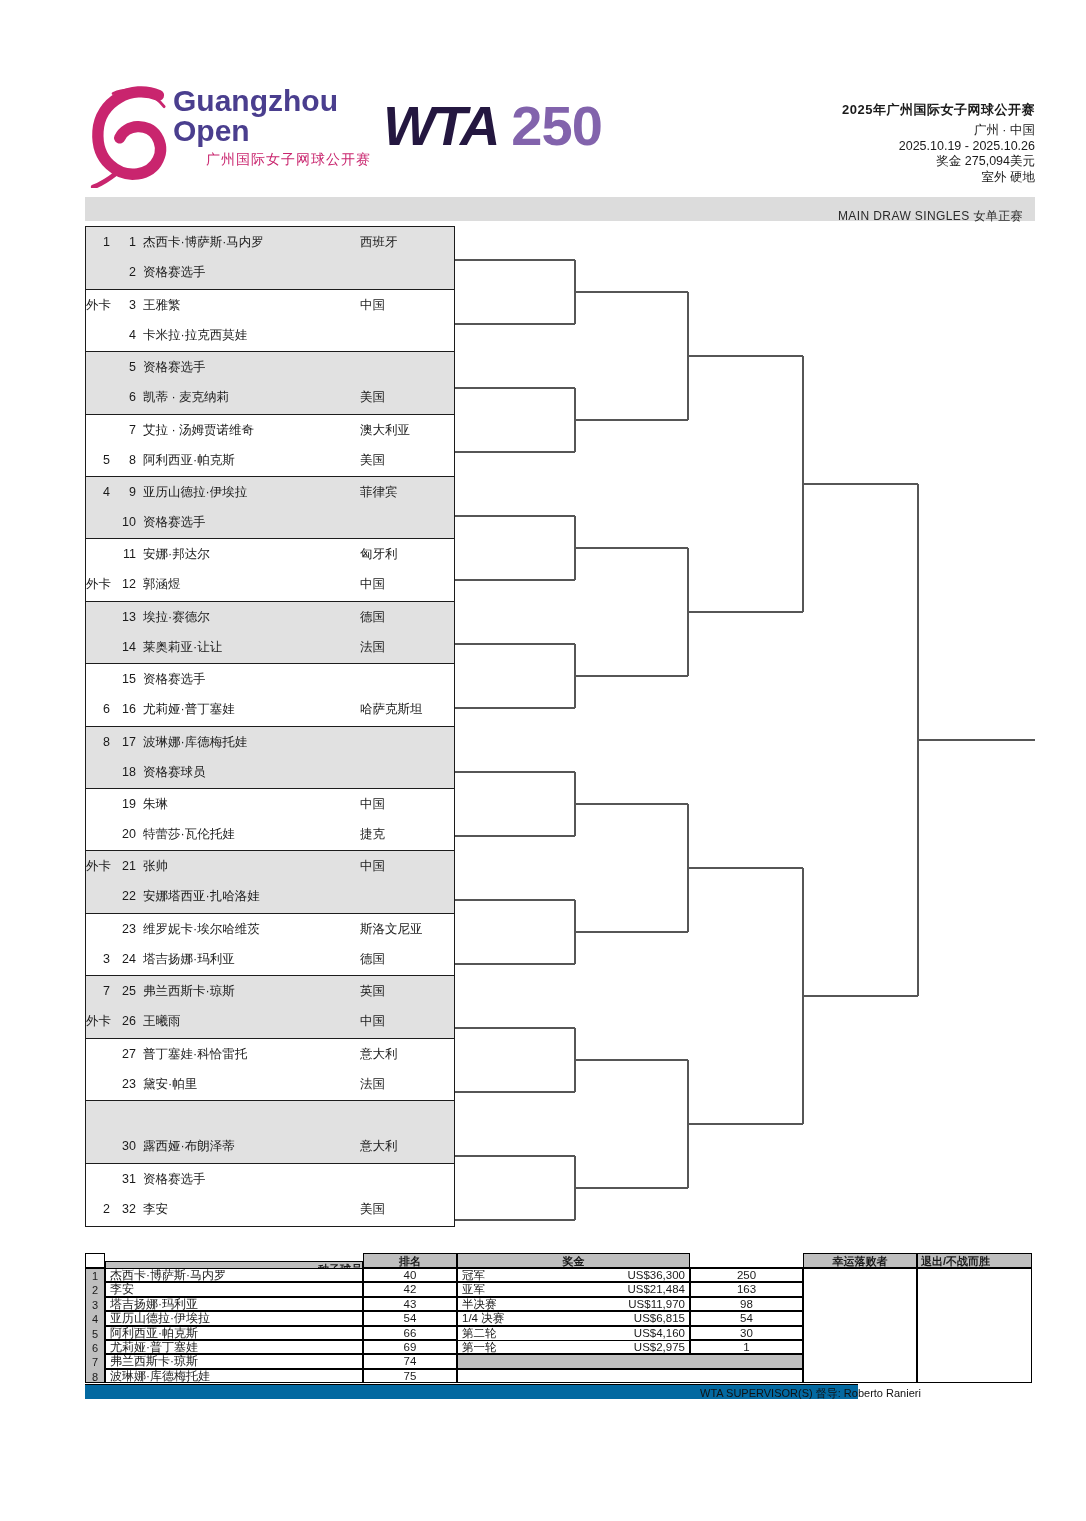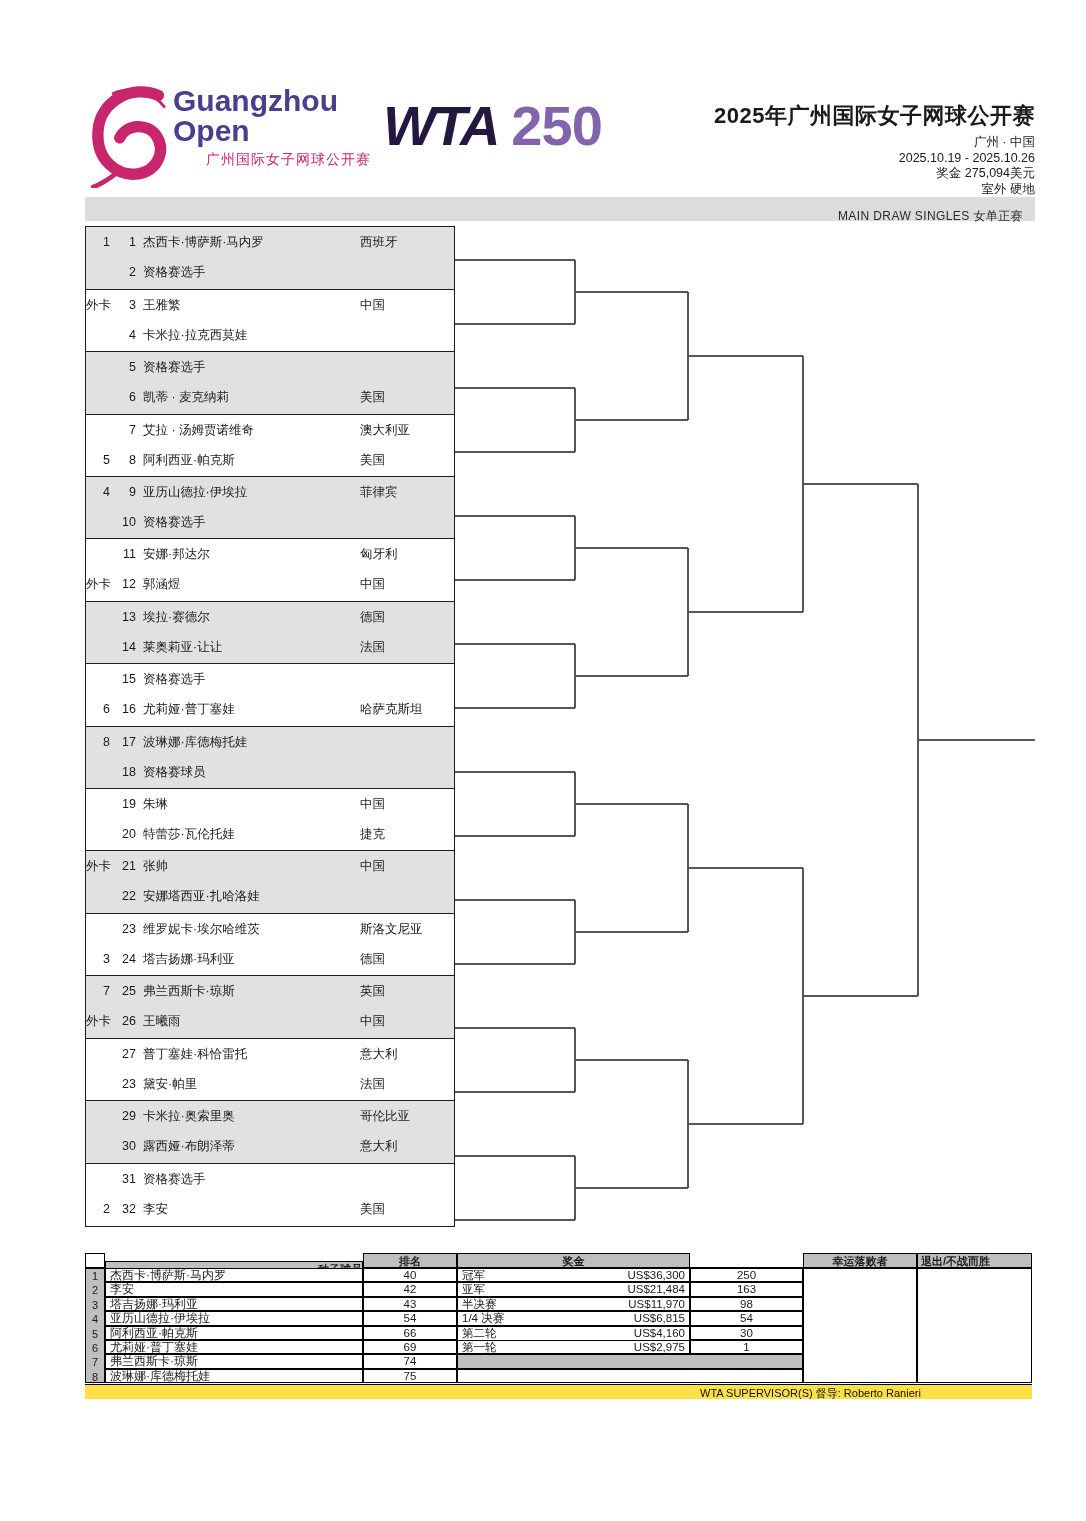--- a/index.html
+++ b/index.html
@@ -13,21 +13,21 @@
   .gz-word{position:absolute; left:173px; top:86px; line-height:30px;
     font-size:30px; font-weight:600; letter-spacing:0px; color:var(--gzpurple);}
   .gz-sub{position:absolute; left:206px; top:151px; font-size:14px; 
     color:var(--magenta); letter-spacing:1px;}
   .wta-logo{position:absolute; left:383px; top:97px; white-space:nowrap;}
   .wta-brand{font-size:56px; line-height:58px; font-weight:900; font-style:italic;
     letter-spacing:-3px; color:var(--wtadark);}
   .wta-tier{font-size:56px; line-height:58px; font-weight:600; letter-spacing:-1px;
     color:var(--wtatier); margin-left:14px;}
   .t-info{position:absolute; right:51px; top:101px; text-align:right;}
-  .t-info .t-title{font-size:22px; font-weight:700; letter-spacing:.5px; margin-bottom:4px;}
+  .t-info .t-title{font-size:13px; font-weight:700; letter-spacing:.5px; margin-bottom:4px;}
   .t-info .t-line{font-size:12.5px; line-height:15.5px; font-weight:400;}
   .draw-bar{position:absolute; left:85px; top:197px; width:950px; height:15px;
     background:#dcdcdc; font-size:12px; line-height:15px; text-align:right;
     letter-spacing:.4px; color:#2a2a2a; padding:12px; box-sizing:border-box;}
   
   .draw-table{position:absolute; left:85px; top:228px; width:370px;}
   .blk{position:relative; height:64px; box-sizing:border-box;
     border:1.6px solid #1c1c1c; margin-top:-1.6px; background:#ffffff;}
   .blk.g{background:#e1e1e1;}
   .drow{position:absolute; left:0; width:100%; height:30px; font-size:12.5px;}
@@ -42,22 +42,22 @@
   
   .seeds{position:absolute; left:85px; top:1253px; width:947px; height:131px; font-size:11.5px;}
   .cell{position:absolute; box-sizing:border-box; border:1px solid #000; background:#fff;
     overflow:hidden; white-space:nowrap;}
   .hdr{background:#bfbfbf; font-weight:700; font-size:11px; line-height:14px; text-align:center;}
   .gray{background:#bfbfbf;}
   .idxcol{position:absolute; box-sizing:border-box; border:1px solid #000; background:#bfbfbf;}
   .idxnum{position:absolute; width:100%; text-align:center; font-size:11px;}
   .prize-flex{display:flex; justify-content:space-between; padding:0 4px;}
   
-  .footer-bar{position:absolute; left:85px; top:1384px; width:947px; height:15px;
-    background:#fde047; border-top:1.4px solid #000; box-sizing:border-box;}
+  .footer-bar{position:absolute; left:85px; top:1384px; width:773px; height:15px;
+    background:#0369a1; border-top:1.4px solid #000; box-sizing:border-box;}
   .footer-bar span{position:absolute; left:615px; top:1px; font-size:11px; color:#111;
     white-space:nowrap;}
 </style>
 </head>
 <body>
 
 <div class="page">
 
   <svg class="gz-swirl" viewBox="0 0 100 110">
     <path d="M78 12 C 50 0 16 18 14 50 C 12 82 36 98 56 95 C 77 92 86 71 76 55 C 67 41 44 42 37 57" fill="none" stroke="#C9256E" stroke-width="12" stroke-linecap="round" class="swirl-main"></path>
@@ -275,26 +275,20 @@
           <span class="c-country">意大利</span>
         </div>
         <div class="drow r2">
           <span class="c-tag"></span>
           <span class="c-num">23</span>
           <span class="c-name">黛安·帕里</span>
           <span class="c-country">法国</span>
         </div>
       </div>
       <div class="blk g">
-        <div class="drow r1">
-          <span class="c-tag"></span>
-          <span class="c-num">29</span>
-          <span class="c-name">卡米拉·奥索里奥</span>
-          <span class="c-country">哥伦比亚</span>
-        </div>
         <div class="drow r2">
           <span class="c-tag"></span>
           <span class="c-num">30</span>
           <span class="c-name">露西娅·布朗泽蒂</span>
           <span class="c-country">意大利</span>
         </div>
       </div>
       <div class="blk">
         <div class="drow r1">
           <span class="c-tag"></span>

